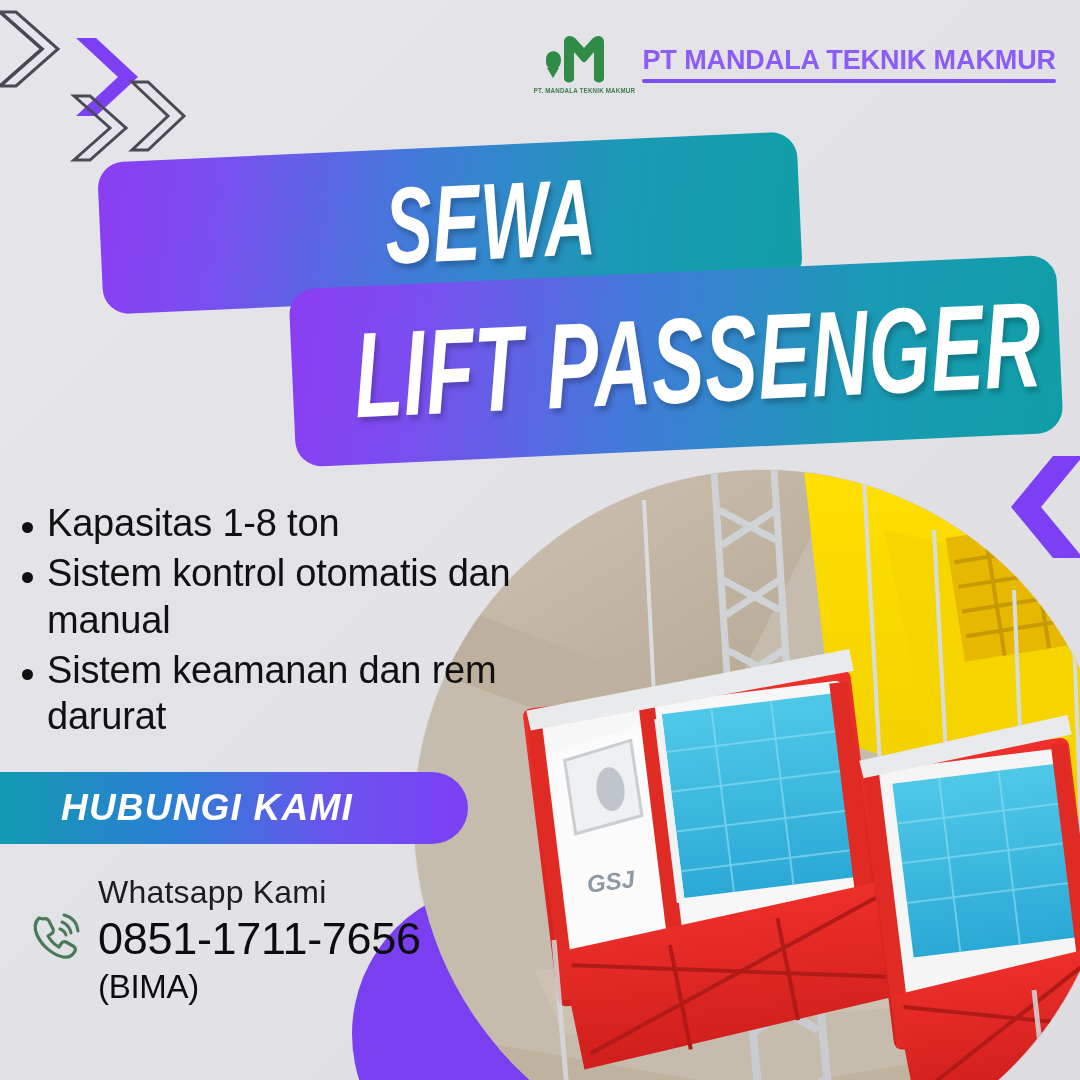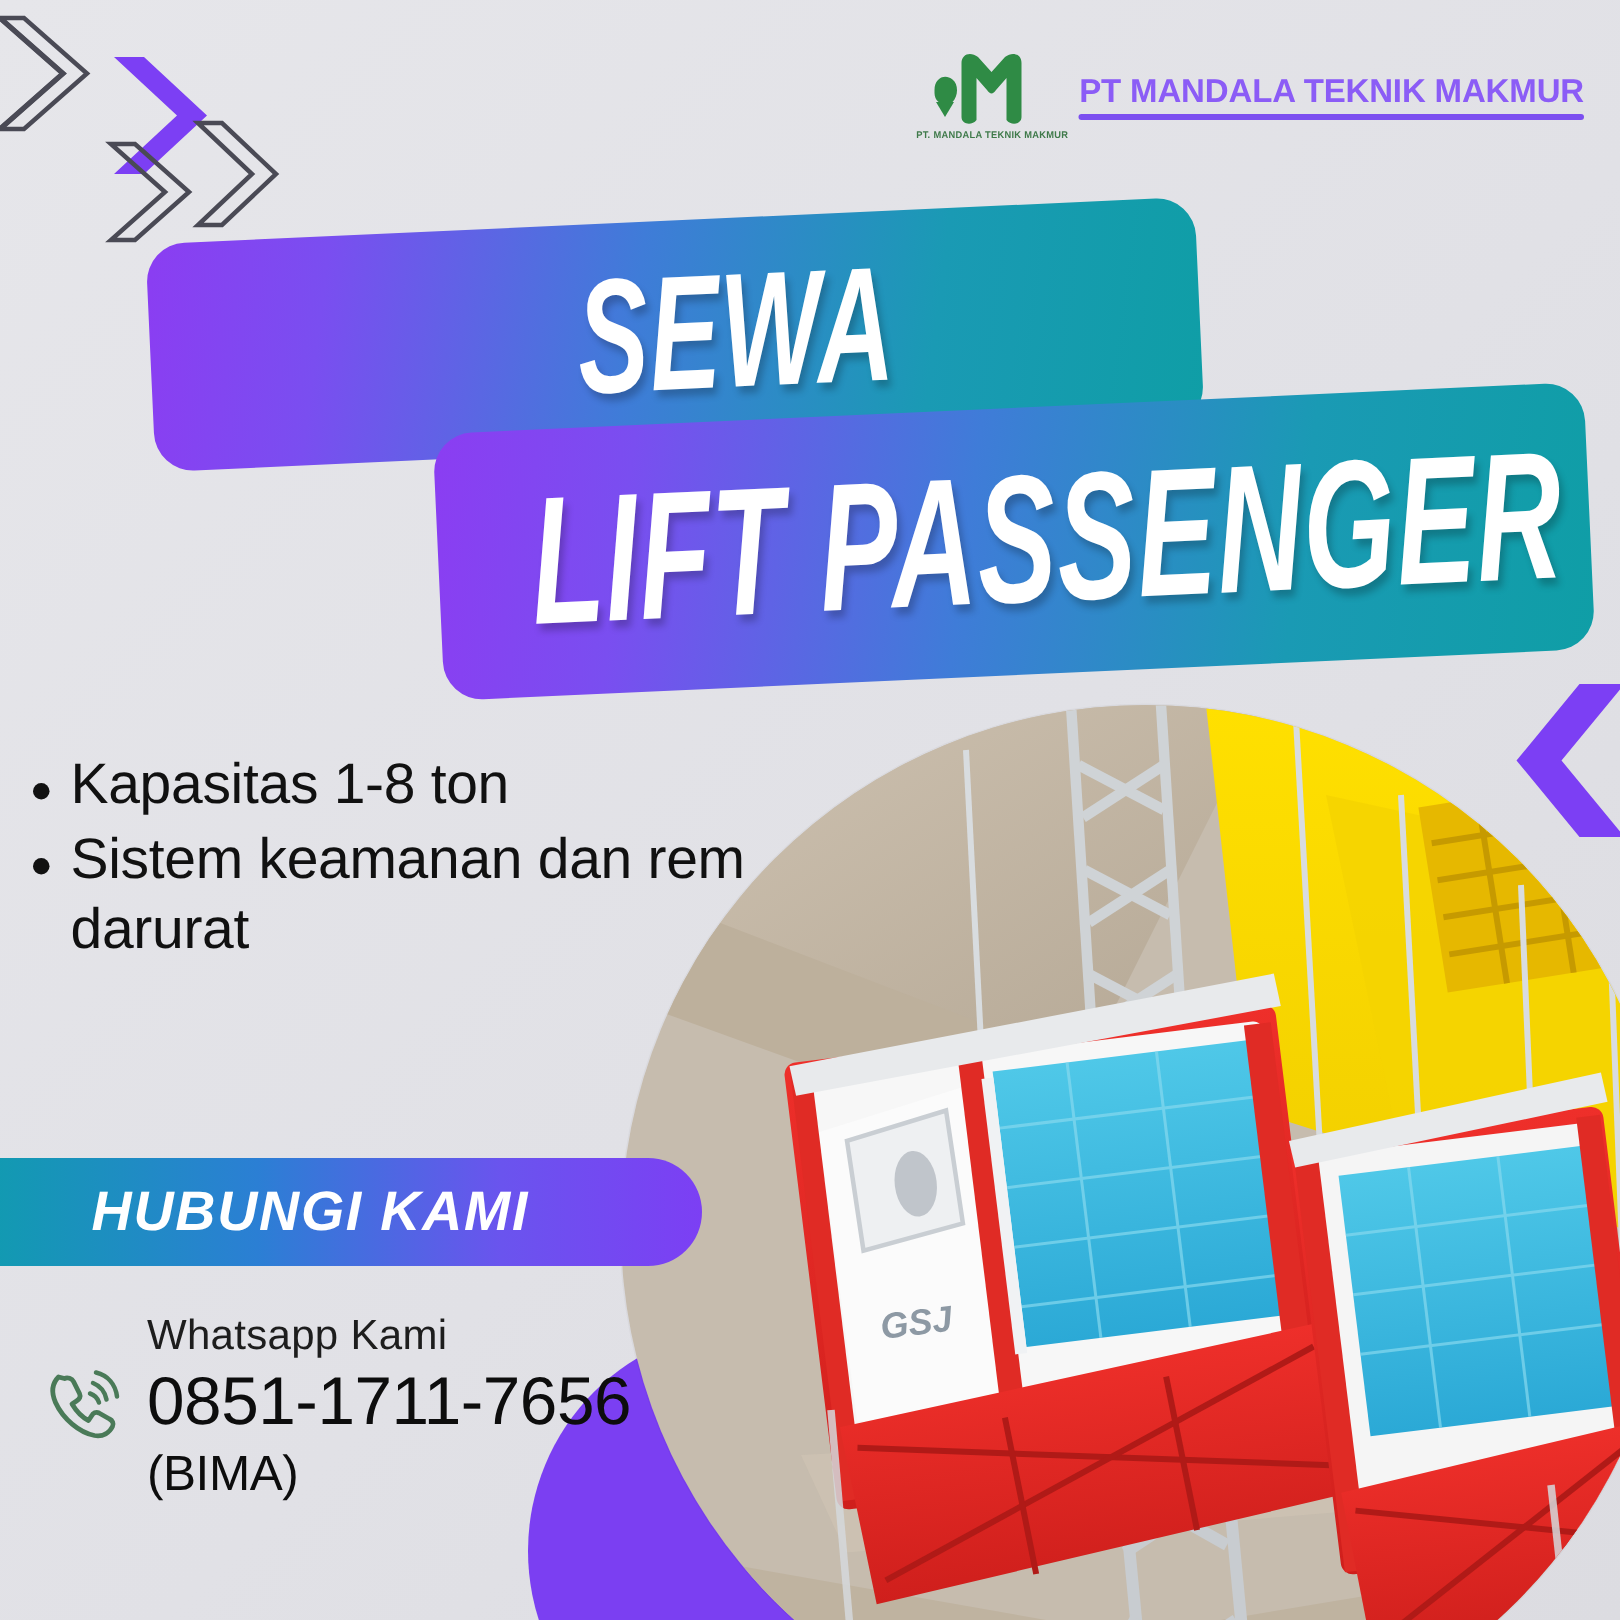--- a/index.html
+++ b/index.html
@@ -24,21 +24,21 @@
   
   #header { position:absolute; top:34px; right:24px; display:flex; align-items:center; gap:14px; }
   #logo-mark { position:relative; width:88px; height:66px; display:flex; flex-direction:column; align-items:center; justify-content:flex-start; }
   #logo-caption {
     font-size:6.2px; font-weight:700; letter-spacing:.2px;
     color:#3f7a4a; white-space:nowrap; margin-top:1px;
     transform:scaleY(1.05);
   }
   #header-text { display:flex; flex-direction:column; align-items:flex-start; }
   #company-name {
-    font-size:22px; font-weight:700; color:#8b5cf6;
+    font-size:27px; font-weight:700; color:#8b5cf6;
     letter-spacing:-0.1px; line-height:1.06; white-space:nowrap;
   }
   #header-rule { width:100%; height:4px; background:#7c4ff0; margin:4px 0 5px 0; border-radius:2px; }
   #company-tagline {
     font-size:16.5px; font-weight:500; color:#8a8a9e;
     letter-spacing:0.55px; white-space:nowrap;
   }
 
   
   .banner {
@@ -102,21 +102,21 @@
   }
   #cta-label {
     color:#fff; font-size:37px; font-weight:700; font-style:italic;
     letter-spacing:1.2px; margin-left:71px; white-space:nowrap;
   }
 
   
   #contact { position:absolute; left:26px; top:872px; display:flex; align-items:flex-start; gap:14px; }
   #phone-icon { flex:0 0 auto; margin-top:36px; }
   #contact-text { display:flex; flex-direction:column; }
-  #wa-label { font-size:28px; font-weight:400; color:#1d1d1d; letter-spacing:.2px; line-height:1.25; }
+  #wa-label { font-size:32px; font-weight:400; color:#1d1d1d; letter-spacing:.2px; line-height:1.25; }
   #wa-number { font-size:45px; font-weight:400; color:#0d0d0d; letter-spacing:-0.3px; line-height:1.22; white-space:nowrap; }
   #wa-person { font-size:33px; font-weight:400; color:#0d0d0d; letter-spacing:-0.3px; line-height:1.22; }
 </style>
 </head>
 <body>
 
 <div id="poster">
 
   <div class="chev" style="left:-6px; top:6px;">
     <svg width="66" height="86" viewBox="0 0 66 86">
@@ -316,20 +316,24 @@
     </svg>
   </div>
 
   <div id="features">
     <div class="feature-row">
       <div class="feature-bullet"></div>
       <div class="feature-label">Kapasitas 1-8 ton</div>
     </div>
     <div class="feature-row">
       <div class="feature-bullet"></div>
+      <div class="feature-label">Sistem kontrol otomatis dan manual</div>
+    </div>
+    <div class="feature-row">
+      <div class="feature-bullet"></div>
       <div class="feature-label">Sistem keamanan dan rem darurat</div>
     </div>
   </div>
 
   <div id="cta-band">
     <span id="cta-label">HUBUNGI KAMI</span>
   </div>
 
   <div id="contact">
     <div id="phone-icon">

